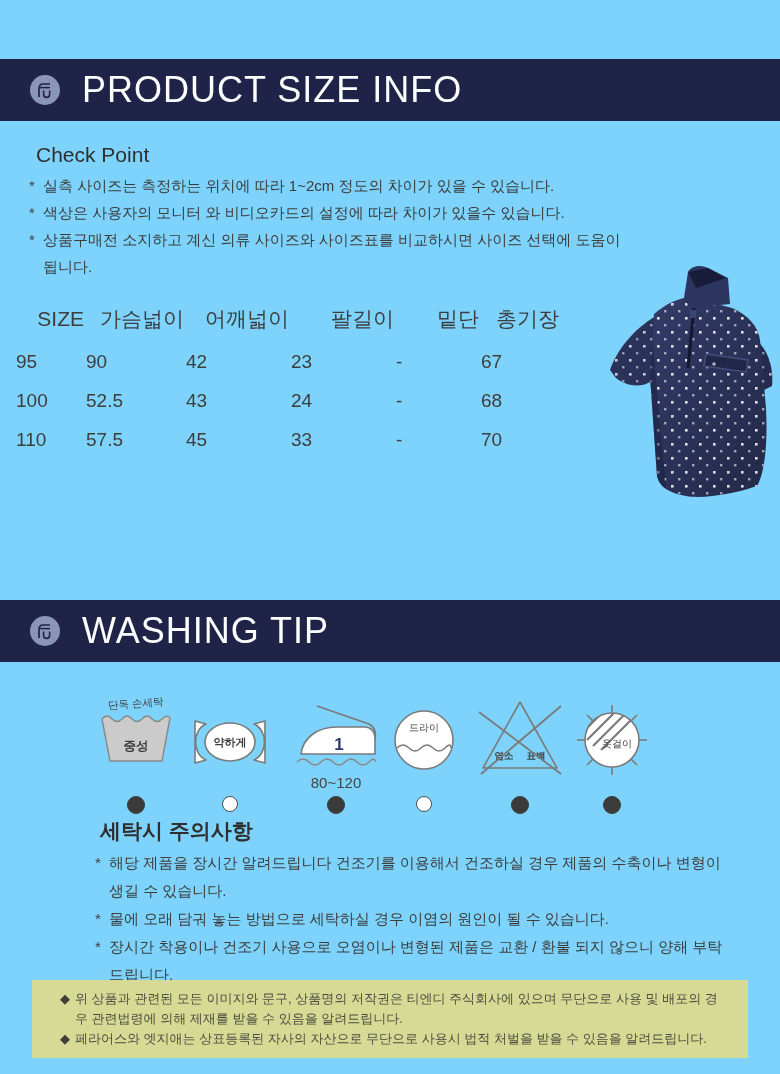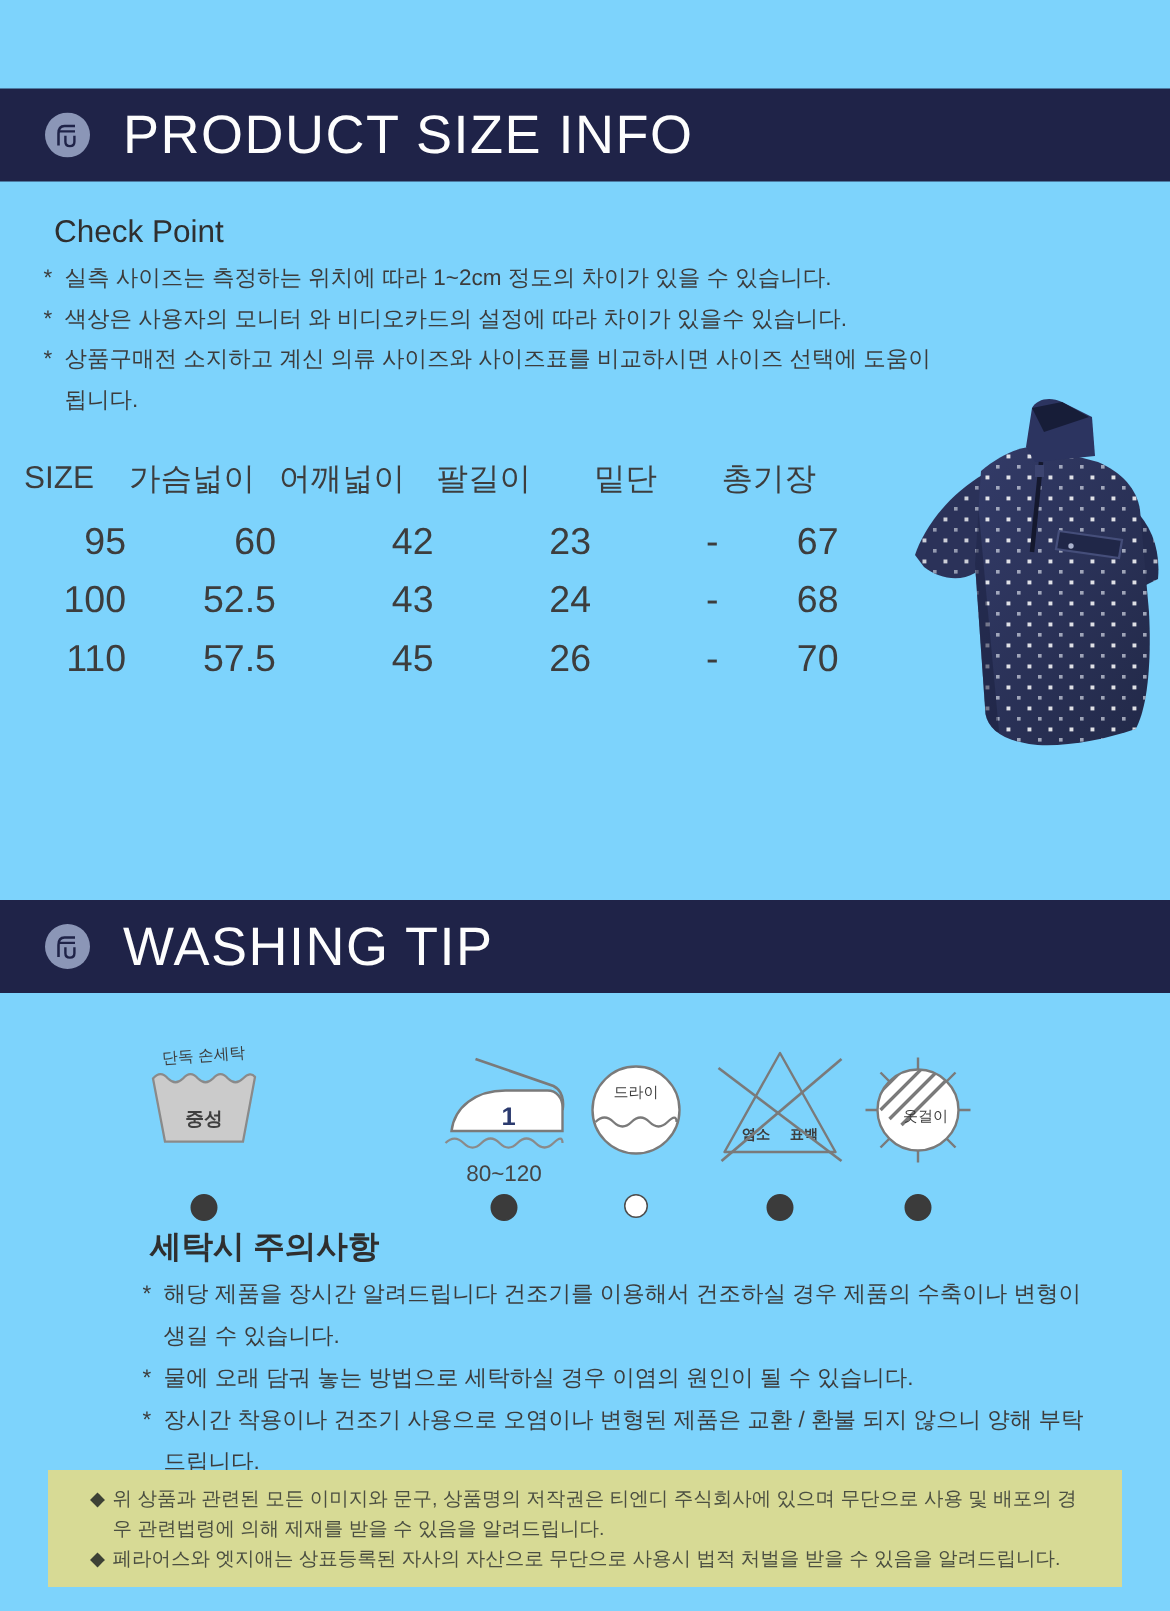--- a/index.html
+++ b/index.html
@@ -14,22 +14,22 @@
 
   
   .cp-heading{position:absolute;left:36px;top:143px;font-size:21px;font-weight:500;color:#2f2f2f;}
   .cp-notes{position:absolute;left:29px;top:172px;width:600px;}
   .note-row{display:flex;align-items:flex-start;line-height:27px;font-size:15px;color:#3c3c3c;}
   .note-row .mk{flex:0 0 14px;color:#3c3c3c;}
 
   
   .size-table-wrap{position:absolute;left:15px;top:296px;}
   table.size{border-collapse:collapse;table-layout:fixed;}
-  table.size th{font-size:21px;font-weight:400;color:#3d3d3d;height:44px;text-align:left;vertical-align:middle;}
-  table.size td{font-size:25px;color:#3d3d3d;height:37px;text-align:right;vertical-align:middle;}
+  table.size th{font-size:21px;font-weight:400;color:#3d3d3d;height:44px;text-align:right;vertical-align:middle;}
+  table.size td{font-size:19px;color:#3d3d3d;height:37px;text-align:left;vertical-align:middle;}
   .c1{width:70px}.c2{width:100px}.c3{width:105px}.c4{width:105px}.c5{width:85px}.c6{width:80px}
 
   
   .photo{position:absolute;left:570px;top:258px;width:208px;height:242px;}
 
   
   .wslot{position:absolute;top:694px;width:94px;height:126px;text-align:center;}
   .wicon{display:block;margin:0 auto;}
   .wsub{position:absolute;left:0;top:80px;width:94px;font-size:15px;color:#454545;}
   .wdot{position:absolute;left:50%;top:102px;transform:translateX(-50%);
@@ -96,39 +96,39 @@
             <th>가슴넓이</th>
             <th>어깨넓이</th>
             <th>팔길이</th>
             <th>밑단</th>
             <th>총기장</th>
           </tr>
         </thead>
       <tbody>
           <tr>
             <td>95</td>
-            <td>60</td>
+            <td>90</td>
             <td>42</td>
             <td>23</td>
             <td>-</td>
             <td>67</td>
           </tr>
           <tr>
             <td>100</td>
             <td>52.5</td>
             <td>43</td>
             <td>24</td>
             <td>-</td>
             <td>68</td>
           </tr>
           <tr>
             <td>110</td>
             <td>57.5</td>
             <td>45</td>
-            <td>26</td>
+            <td>33</td>
             <td>-</td>
             <td>70</td>
           </tr>
         </tbody>
     </table>
   </div>
 
   <svg class="photo" viewBox="0 0 208 242">
     <defs>
       <pattern id="dotp" width="14" height="14" patternUnits="userSpaceOnUse">
@@ -178,20 +178,29 @@
 
   <div class="wslot" style="left:89px;">
     <svg class="wicon" width="94" height="84" viewBox="0 0 94 84">
       <text x="47" y="13" font-size="10.5" fill="#3d3d3d" text-anchor="middle" transform="rotate(-4 47 13)">단독 손세탁</text>
       <path d="M13,25 Q18,19 23,25 Q28,30 33,25 Q38,19 43,25 Q48,30 53,25 Q58,19 63,25 Q68,30 73,25 Q78,20 81,24 L73,67 L21,67 Z" fill="#cbcbcb" stroke="#8a8a8a" stroke-width="1.5"></path>
       <text x="47" y="56" font-size="12.5" font-weight="bold" fill="#3f3f3f" text-anchor="middle">중성</text>
     </svg>
     <span class="wdot filled"></span>
   </div>
 
+  <div class="wslot" style="left:183px;">
+    <svg class="wicon" width="94" height="84" viewBox="0 0 94 84">
+      <path d="M23,30 C9,36 9,60 23,66 L12,69 L12,27 Z" fill="#ffffff" stroke="#7a7a7a" stroke-width="1.6" stroke-linejoin="round"></path>
+      <path d="M71,30 C85,36 85,60 71,66 L82,69 L82,27 Z" fill="#ffffff" stroke="#7a7a7a" stroke-width="1.6" stroke-linejoin="round"></path>
+      <ellipse cx="47" cy="48" rx="25" ry="19" fill="#ffffff" stroke="#7a7a7a" stroke-width="1.6"></ellipse>
+      <text x="47" y="52" font-size="11" font-weight="bold" fill="#3d3d3d" text-anchor="middle">약하게</text>
+    </svg>
+    <span class="wdot"></span>
+  </div>
 
   <div class="wslot" style="left:289px;">
     <svg class="wicon" width="94" height="84" viewBox="0 0 94 84">
       <path d="M28,12 L80,30 C86,33 87,40 86,46" fill="none" stroke="#7a7a7a" stroke-width="1.8"></path>
       <path d="M12,60 C14,44 28,33 48,33 L76,33 C82,33 86,38 86,44 L86,60 Z" fill="#ffffff" stroke="#7a7a7a" stroke-width="1.6"></path>
       <text x="50" y="56" font-size="17" font-weight="bold" fill="#2b3a6e" text-anchor="middle">1</text>
       <path d="M8,68 Q14,62 20,68 T32,68 T44,68 T56,68 T68,68 T80,68 T86,68" fill="none" stroke="#8a8a8a" stroke-width="1.5"></path>
     </svg>
     <div class="wsub">80~120</div>
     <span class="wdot filled"></span>

